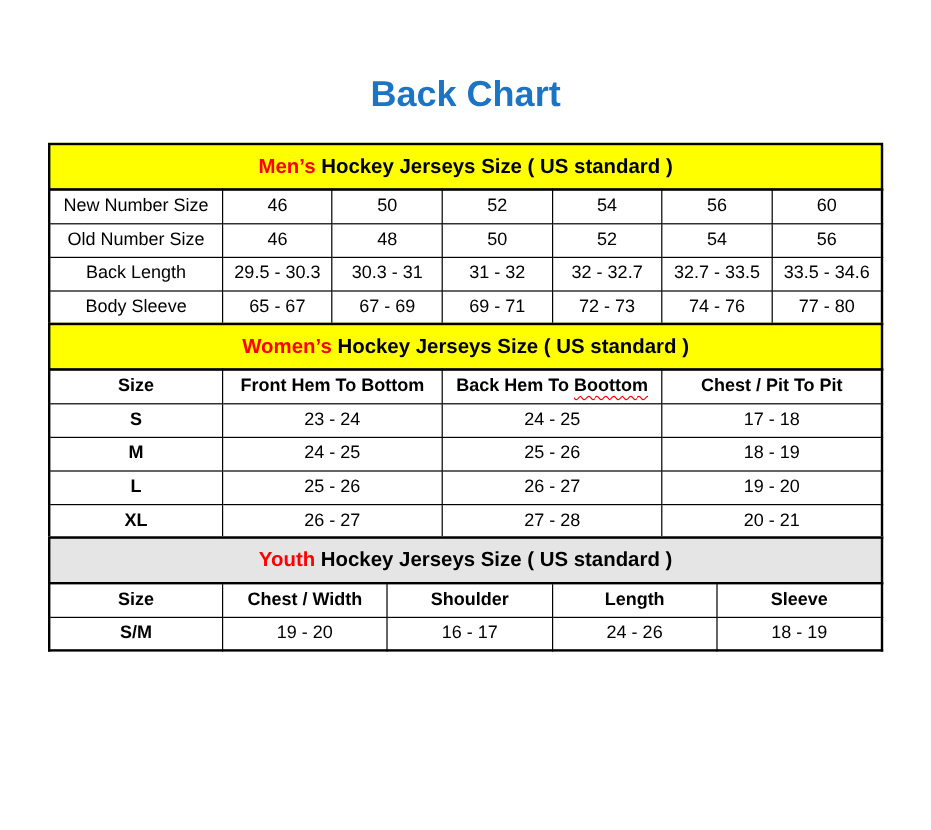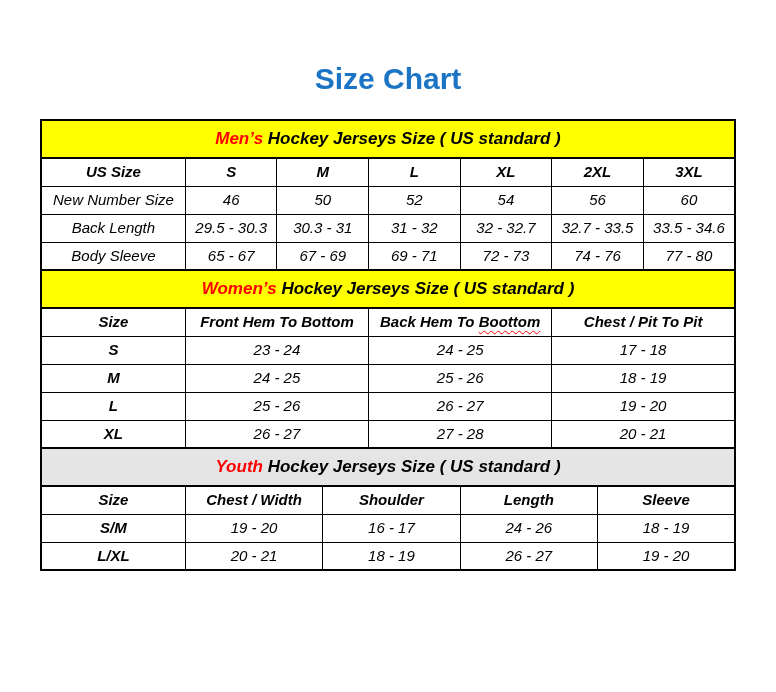--- a/index.html
+++ b/index.html
@@ -16,21 +16,21 @@
     margin: 0;
     padding-top: 62px;
     padding-bottom: 24px;
     text-align: center;
     font-size: 30px;
     line-height: 1.1;
     font-weight: bold;
     color: #1C75C4;
   }
 
-  .tables { width: 696px; margin: 0 auto; font-style: italic; }
+  .tables { width: 696px; margin: 0 auto; }
 
   .section:not(:first-child) { margin-top: -2px; }
 
   .banner {
     background: #FFFF00;
     border: 2px solid #000000;
     text-align: center;
     font-weight: bold;
     font-size: 17px;
     line-height: 20px;
@@ -64,52 +64,52 @@
     text-decoration-color: #FF0000;
     text-decoration-thickness: 1px;
     text-underline-offset: 3px;
     margin-top: 12px;
   }
 </style>
 </head>
 <body>
 
 <div class="page">
-  <h1 class="page-title" style="color: rgb(28, 117, 196);">Size Chart</h1>
+  <h1 class="page-title" style="color: rgb(28, 117, 196);">Back Chart</h1>
   <div class="tables">
       <div class="section">
         <div class="banner" style="background: rgb(255, 255, 0);"><span class="hl" style="color: rgb(255, 0, 0);">Men’s</span><span> Hockey Jerseys Size ( US standard )</span></div>
         <table class="size-table">
           <colgroup>
             <col style="width: 20.8%;">
             <col style="width: 13.2%;">
             <col style="width: 13.2%;">
             <col style="width: 13.2%;">
             <col style="width: 13.2%;">
             <col style="width: 13.2%;">
             <col style="width: 13.2%;">
           </colgroup>
           <tbody>
-            <tr>
-              <td class="hdr">US Size</td>
-              <td class="hdr">S</td>
-              <td class="hdr">M</td>
-              <td class="hdr">L</td>
-              <td class="hdr">XL</td>
-              <td class="hdr">2XL</td>
-              <td class="hdr">3XL</td>
-            </tr>
             <tr>
               <td class="rowlabel">New Number Size</td>
               <td class="data">46</td>
               <td class="data">50</td>
               <td class="data">52</td>
               <td class="data">54</td>
               <td class="data">56</td>
               <td class="data">60</td>
+            </tr>
+            <tr>
+              <td class="rowlabel">Old Number Size</td>
+              <td class="data">46</td>
+              <td class="data">48</td>
+              <td class="data">50</td>
+              <td class="data">52</td>
+              <td class="data">54</td>
+              <td class="data">56</td>
             </tr>
             <tr>
               <td class="rowlabel">Back Length</td>
               <td class="data">29.5 - 30.3</td>
               <td class="data">30.3 - 31</td>
               <td class="data">31 - 32</td>
               <td class="data">32 - 32.7</td>
               <td class="data">32.7 - 33.5</td>
               <td class="data">33.5 - 34.6</td>
             </tr>
@@ -186,24 +186,17 @@
               <td class="hdr">Length</td>
               <td class="hdr">Sleeve</td>
             </tr>
             <tr>
               <td class="rowlabel-bold">S/M</td>
               <td class="data">19 - 20</td>
               <td class="data">16 - 17</td>
               <td class="data">24 - 26</td>
               <td class="data">18 - 19</td>
             </tr>
-            <tr>
-              <td class="rowlabel-bold">L/XL</td>
-              <td class="data">20 - 21</td>
-              <td class="data">18 - 19</td>
-              <td class="data">26 - 27</td>
-              <td class="data">19 - 20</td>
-            </tr>
           </tbody>
         </table>
       </div>
     </div>
 </div>
 
 </body></html>

